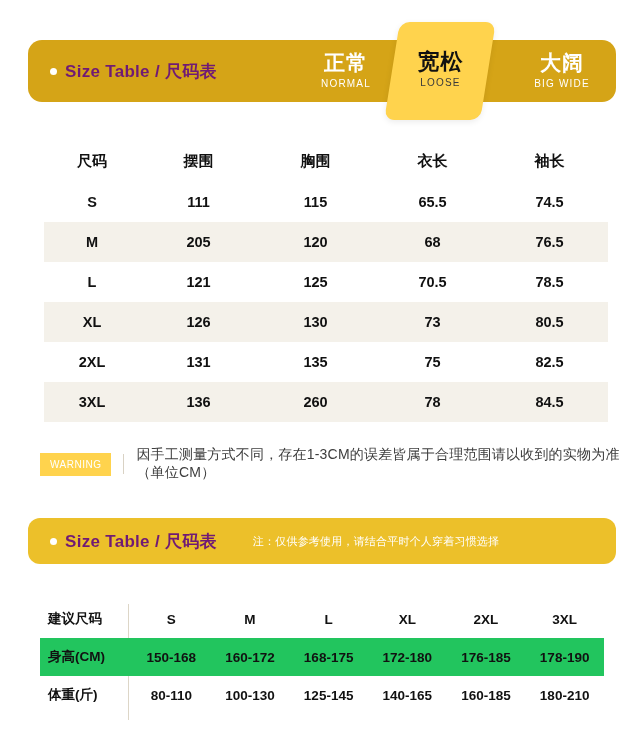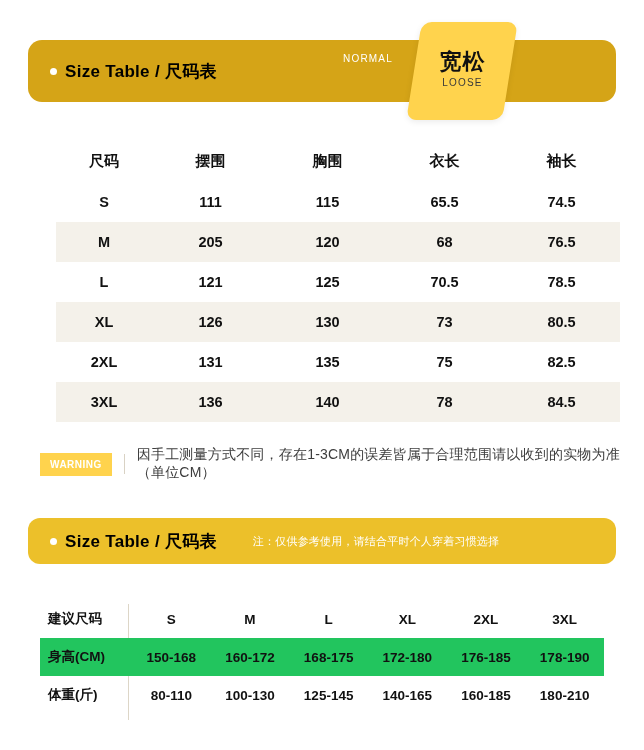--- a/index.html
+++ b/index.html
@@ -33,21 +33,21 @@
     width: 260px;
   }
   .bullet-dot {
     width: 7px; height: 7px;
     border-radius: 50%;
     background: #ffffff;
     margin-right: 8px;
     flex: none;
   }
   .banner-title-text {
-    color: #000000;
+    color: #701a75;
     font-size: 17px;
     font-weight: bold;
     letter-spacing: .3px;
     white-space: nowrap;
   }
   .fit-tabs {
     display: flex;
     align-items: flex-start;
     height: 62px;
     flex: 1;
@@ -84,21 +84,21 @@
     box-shadow: 0 2px 6px rgba(0,0,0,.08);
   }
   .fit-tab.active .inner { transform: skewX(9deg); }
   .fit-tab.active .cn { color: #111111; font-size: 22px; }
   .fit-tab.active .en { color: #3a3a3a; }
   .tabs-row { position: relative; display: flex; margin-left: 4px; }
 
   
   .table-main {
     position: absolute;
-    left: 56px; top: 140px;
+    left: 44px; top: 140px;
     width: 564px;
     border-collapse: collapse;
   }
   .table-main th, .table-main td {
     text-align: center;
     font-size: 14.5px;
     color: #111111;
     padding: 0;
     height: 40px;
     font-weight: bold;
@@ -112,21 +112,21 @@
   .warning-row {
     position: absolute;
     left: 40px; top: 446px;
     display: flex;
     align-items: center;
   }
   .warning-badge {
     background: #ffd34d;
     color: #ffffff;
     font-size: 10px;
-    font-weight: bold;
+    font-weight: normal;
     letter-spacing: .5px;
     padding: 6px 10px;
     border-radius: 0;
   }
   .warning-sep {
     width: 1px; height: 20px;
     background: #d9d2c4;
     margin: 0 12px;
   }
   .warning-text {
@@ -189,28 +189,35 @@
 
   <div class="banner">
     <div class="banner-title">
       <span class="bullet-dot"></span>
       <span class="banner-title-text">Size Table / 尺码表</span>
     </div>
     <div class="fit-tabs">
       <div class="tabs-row">
         <div class="fit-tab">
           <div class="inner">
+            <div class="cn">正常</div>
             <div class="en">NORMAL</div>
           </div>
         </div>
         <div class="fit-tab" style="visibility:hidden;">
           <div class="inner">
               <div class="cn">宽松</div>
               <div class="en">LOOSE</div>
             </div>
+        </div>
+        <div class="fit-tab">
+          <div class="inner">
+            <div class="cn">大阔</div>
+            <div class="en">BIG WIDE</div>
+          </div>
         </div>
       </div>
       <div class="fit-tab active">
         <div class="inner">
           <div class="cn">宽松</div>
           <div class="en">LOOSE</div>
         </div>
       </div>
     </div>
   </div>
@@ -257,21 +264,21 @@
       <tr>
         <td>2XL</td>
         <td>131</td>
         <td>135</td>
         <td>75</td>
         <td>82.5</td>
       </tr>
       <tr class="alt">
         <td>3XL</td>
         <td>136</td>
-        <td>140</td>
+        <td>260</td>
         <td>78</td>
         <td>84.5</td>
       </tr>
     </tbody>
   </table>
 
   <div class="warning-row">
     <span class="warning-badge">WARNING</span>
     <span class="warning-sep"></span>
     <span class="warning-text">因手工测量方式不同，存在1-3CM的误差皆属于合理范围请以收到的实物为准（单位CM）</span>

